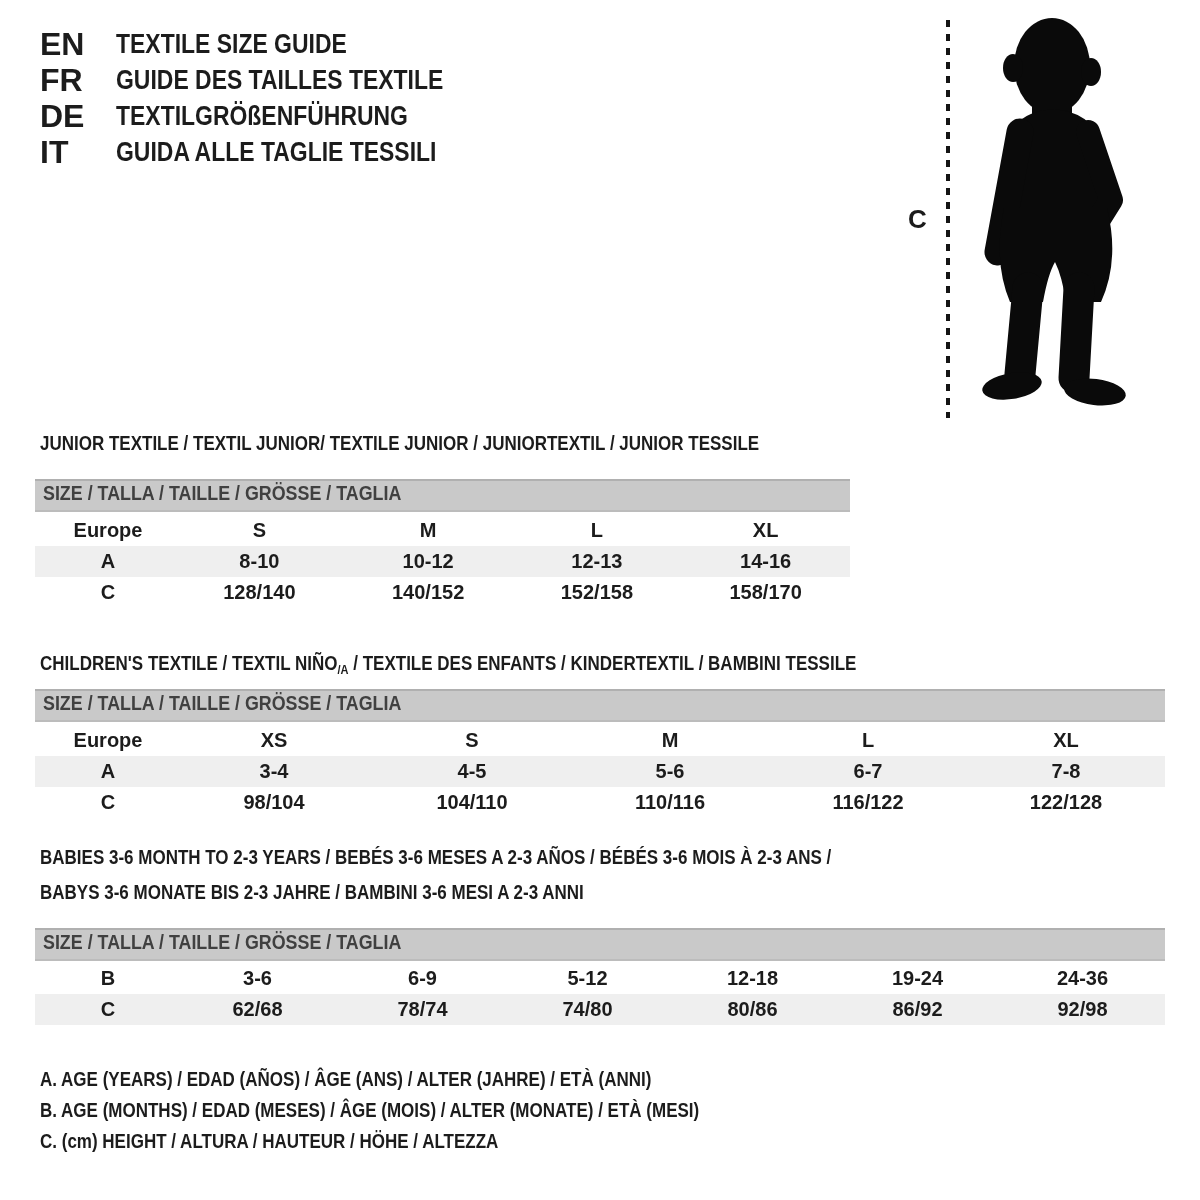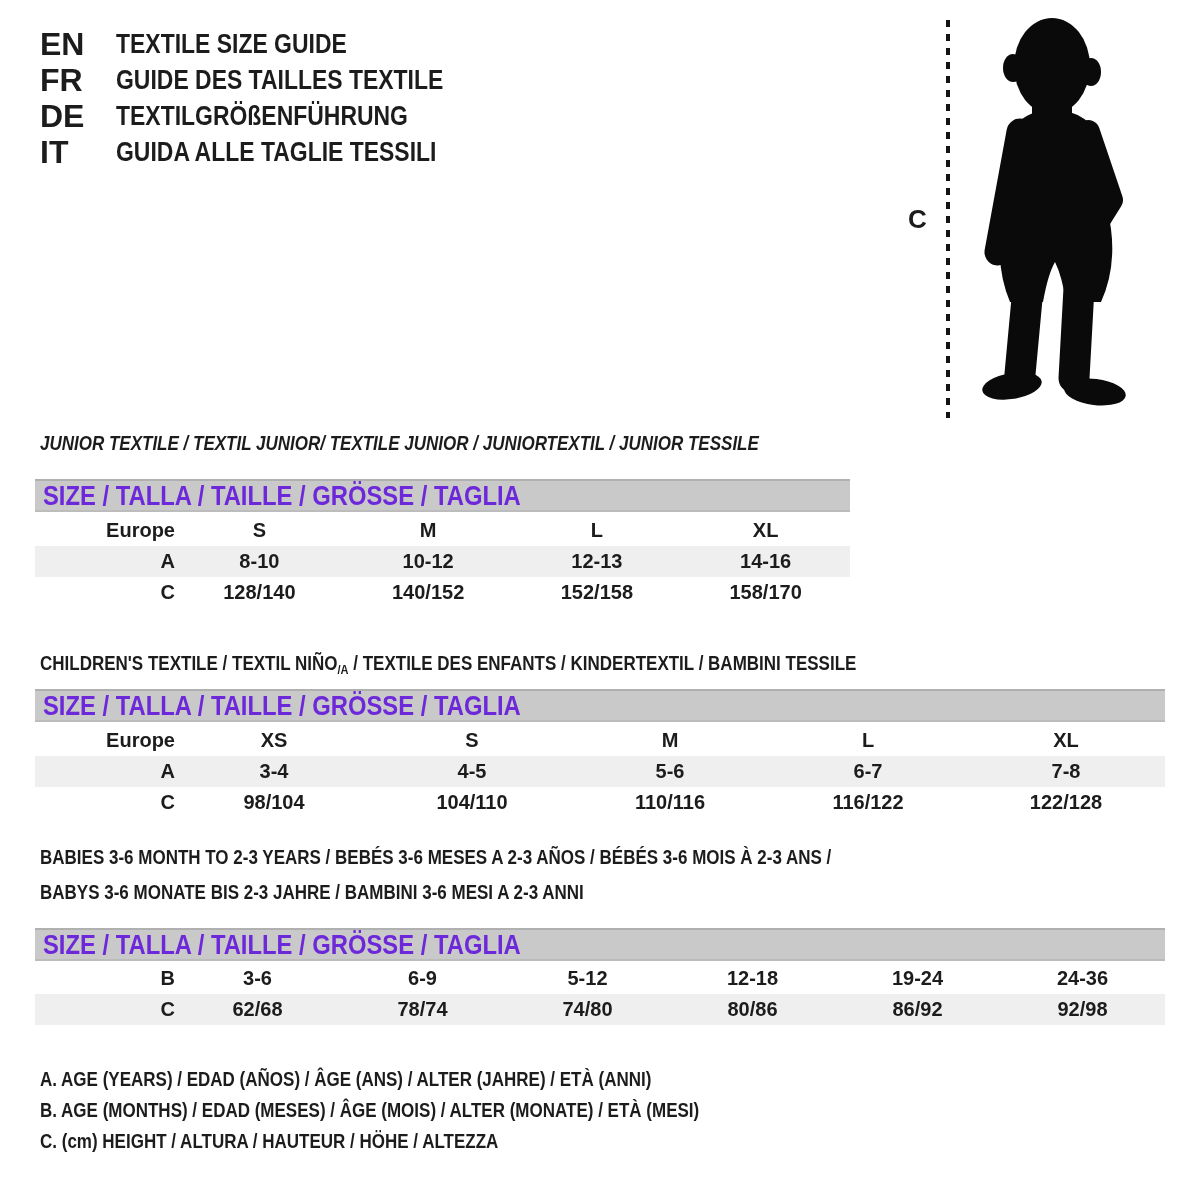--- a/index.html
+++ b/index.html
@@ -22,31 +22,31 @@
 
   
   .section-title { position:absolute; left:40px; font-size:20px; font-weight:700; }
   .subsc { font-size:13px; vertical-align:-4px; }
   .two-line { line-height:35px; }
 
   
   .size-bar {
     position:absolute; left:35px; height:33px; box-sizing:border-box;
     background:#c9c9c9; border-top:2px solid #b0b0b0; border-bottom:2px solid #bcbcbc;
-    display:flex; align-items:center; padding-left:8px;
-    color:#6d28d9; font-size:28px; font-weight:700;
+    display:flex; padding-left:8px;
+    color:#404040; font-size:21px; font-weight:700;
   }
 
   
   table.size-table {
     position:absolute; border-collapse:collapse; table-layout:fixed;
     font-size:20px; font-weight:700; color:#1c1c1c;
   }
   table.size-table td { height:31px; text-align:center; padding:0; overflow:hidden; }
-  table.size-table td.rowlabel { text-align:right; padding-left:6px; }
+  table.size-table td.rowlabel { text-align:center; padding-left:6px; }
   table.size-table tr.alt { background:#efefef; }
 
   
   .legend { position:absolute; left:40px; top:1064px; }
   .legend-line { height:31px; line-height:31px; font-size:20px; font-weight:700; }
 </style>
 </head>
 <body>
 
 <div class="canvas">
@@ -94,21 +94,21 @@
       <path d="M46,196 Q35,250 52,290 L85,290 Q90,262 97,250 Q104,264 108,290 L143,290 Q162,248 149,196 Z"></path>
 
       <path d="M70,276 L62,362" stroke="#0a0a0a" stroke-width="31" stroke-linecap="round" fill="none"></path>
       <path d="M121,276 L116,366" stroke="#0a0a0a" stroke-width="31" stroke-linecap="round" fill="none"></path>
 
       <ellipse cx="54" cy="374" rx="30" ry="13" transform="rotate(-9 54 374)"></ellipse>
       <ellipse cx="137" cy="380" rx="31" ry="13" transform="rotate(7 137 380)"></ellipse>
     </g>
   </svg>
 
-  <div class="section-title" style="top:432px;font-style:italic;">
+  <div class="section-title" style="top:432px;">
     <span class="cond">JUNIOR TEXTILE / TEXTIL JUNIOR/ TEXTILE JUNIOR / JUNIORTEXTIL / JUNIOR TESSILE</span>
   </div>
 
   <div class="size-bar" style="top:479px; width:815px;">
     <span class="cond">SIZE / TALLA / TAILLE / GRÖSSE / TAGLIA</span>
   </div>
 
   <table class="size-table" style="left:35px; top:515px; width:815px;">
     <colgroup>
         <col style="width:140px">

